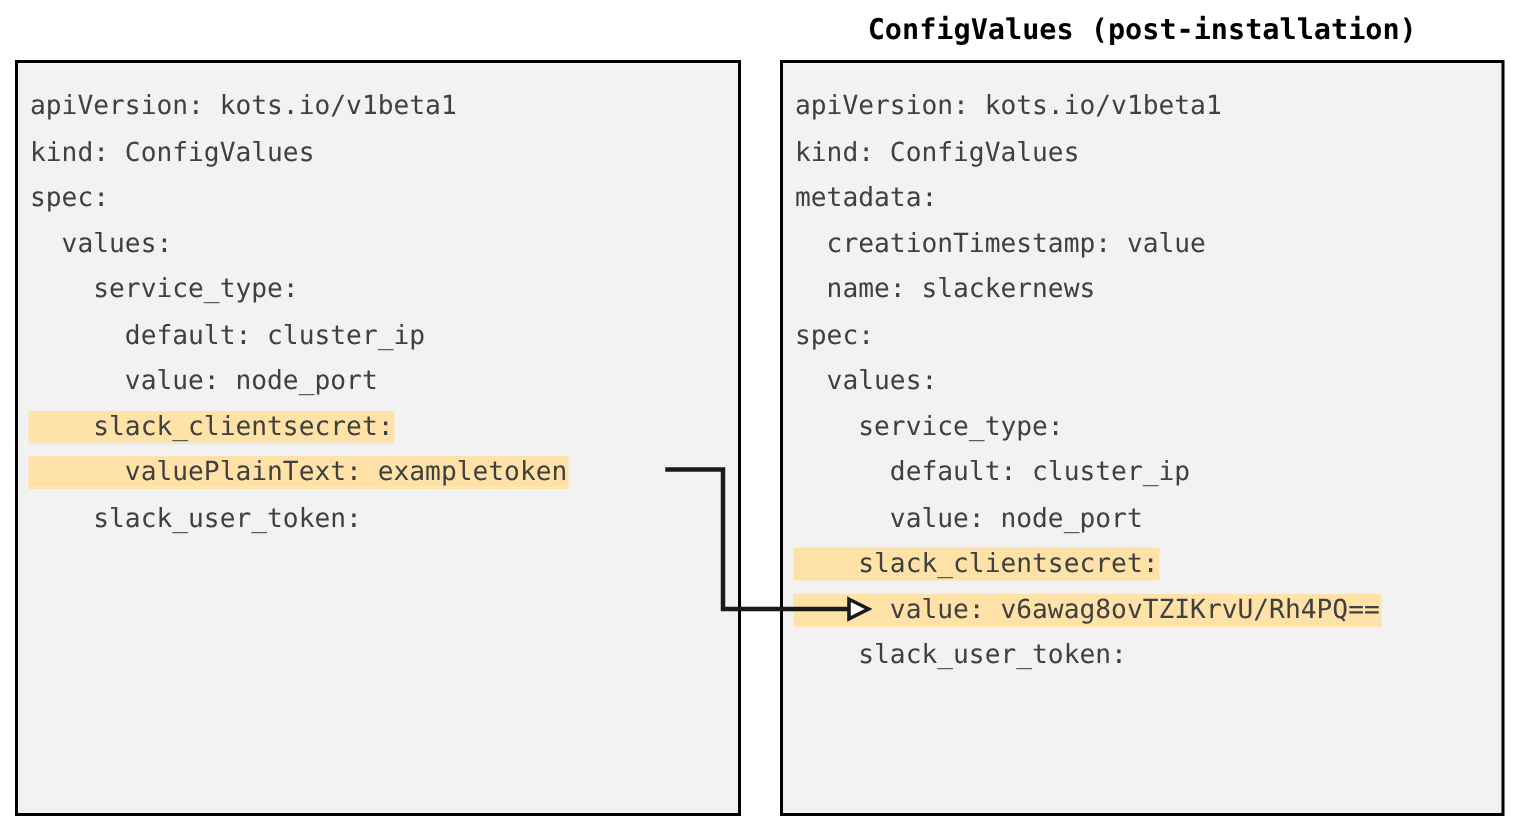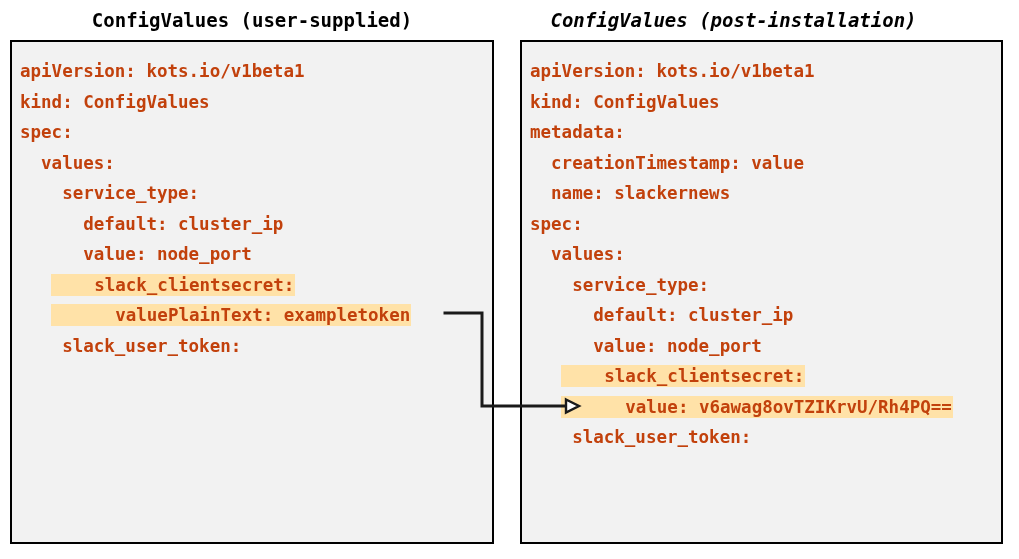--- a/index.html
+++ b/index.html
@@ -29,21 +29,21 @@
     font-size: 19px;
     font-weight: bold;
     color: #000000;
     letter-spacing: 0px;
     white-space: nowrap;
     text-align: center;
     top: 8px;
     line-height: 24px;
   }
   #title-left  { left: 10px;  width: 484px; }
-  #title-right { left: 492px; width: 483px; font-style: italic; }
+  #title-right { left: 520px; width: 483px; }
 
   .code-box {
     position: absolute;
     top: 40px;
     height: 504px;
     background: #f2f2f2;
     border: 2px solid #000000;
     box-sizing: border-box;
     overflow: hidden;
   }
@@ -55,51 +55,49 @@
     left: 0;
     top: 14px;
     width: 100%;
   }
 
   .code-line {
     height: 30.5px;
     line-height: 30.5px;
     font-family: "DejaVu Sans Mono", "Liberation Mono", monospace;
     font-size: 17.5px;
-    font-weight: bold;
-    color: #c2410c;
+    font-weight: normal;
+    color: #404040;
     white-space: pre;
     padding-left: 8px;
     box-sizing: border-box;
   }
   .code-line > span.seg {
     display: inline;
     white-space: pre;
   }
   .code-line.hl > span.seg {
     background: #ffe2a8;
     box-shadow: 0 0 0 1px #ffe2a8;
-    margin-left: 32px;
   }
 
   #connector {
     position: absolute;
     left: 0;
     top: 0;
     width: 1019px;
     height: 559px;
     pointer-events: none;
   }
 </style>
 </head>
 <body>
 
 <div id="diagram">
 
-  <div class="panel-title" id="title-left">ConfigValues (user-supplied)</div>
 
   <div class="code-box" id="box-left">
     <div class="code-lines" id="lines-left">
         <div class="code-line"><span class="seg">apiVersion: kots.io/v1beta1</span></div>
         <div class="code-line"><span class="seg">kind: ConfigValues</span></div>
         <div class="code-line"><span class="seg">spec:</span></div>
         <div class="code-line"><span class="seg">  values:</span></div>
         <div class="code-line"><span class="seg">    service_type:</span></div>
         <div class="code-line"><span class="seg">      default: cluster_ip</span></div>
         <div class="code-line"><span class="seg">      value: node_port</span></div>

